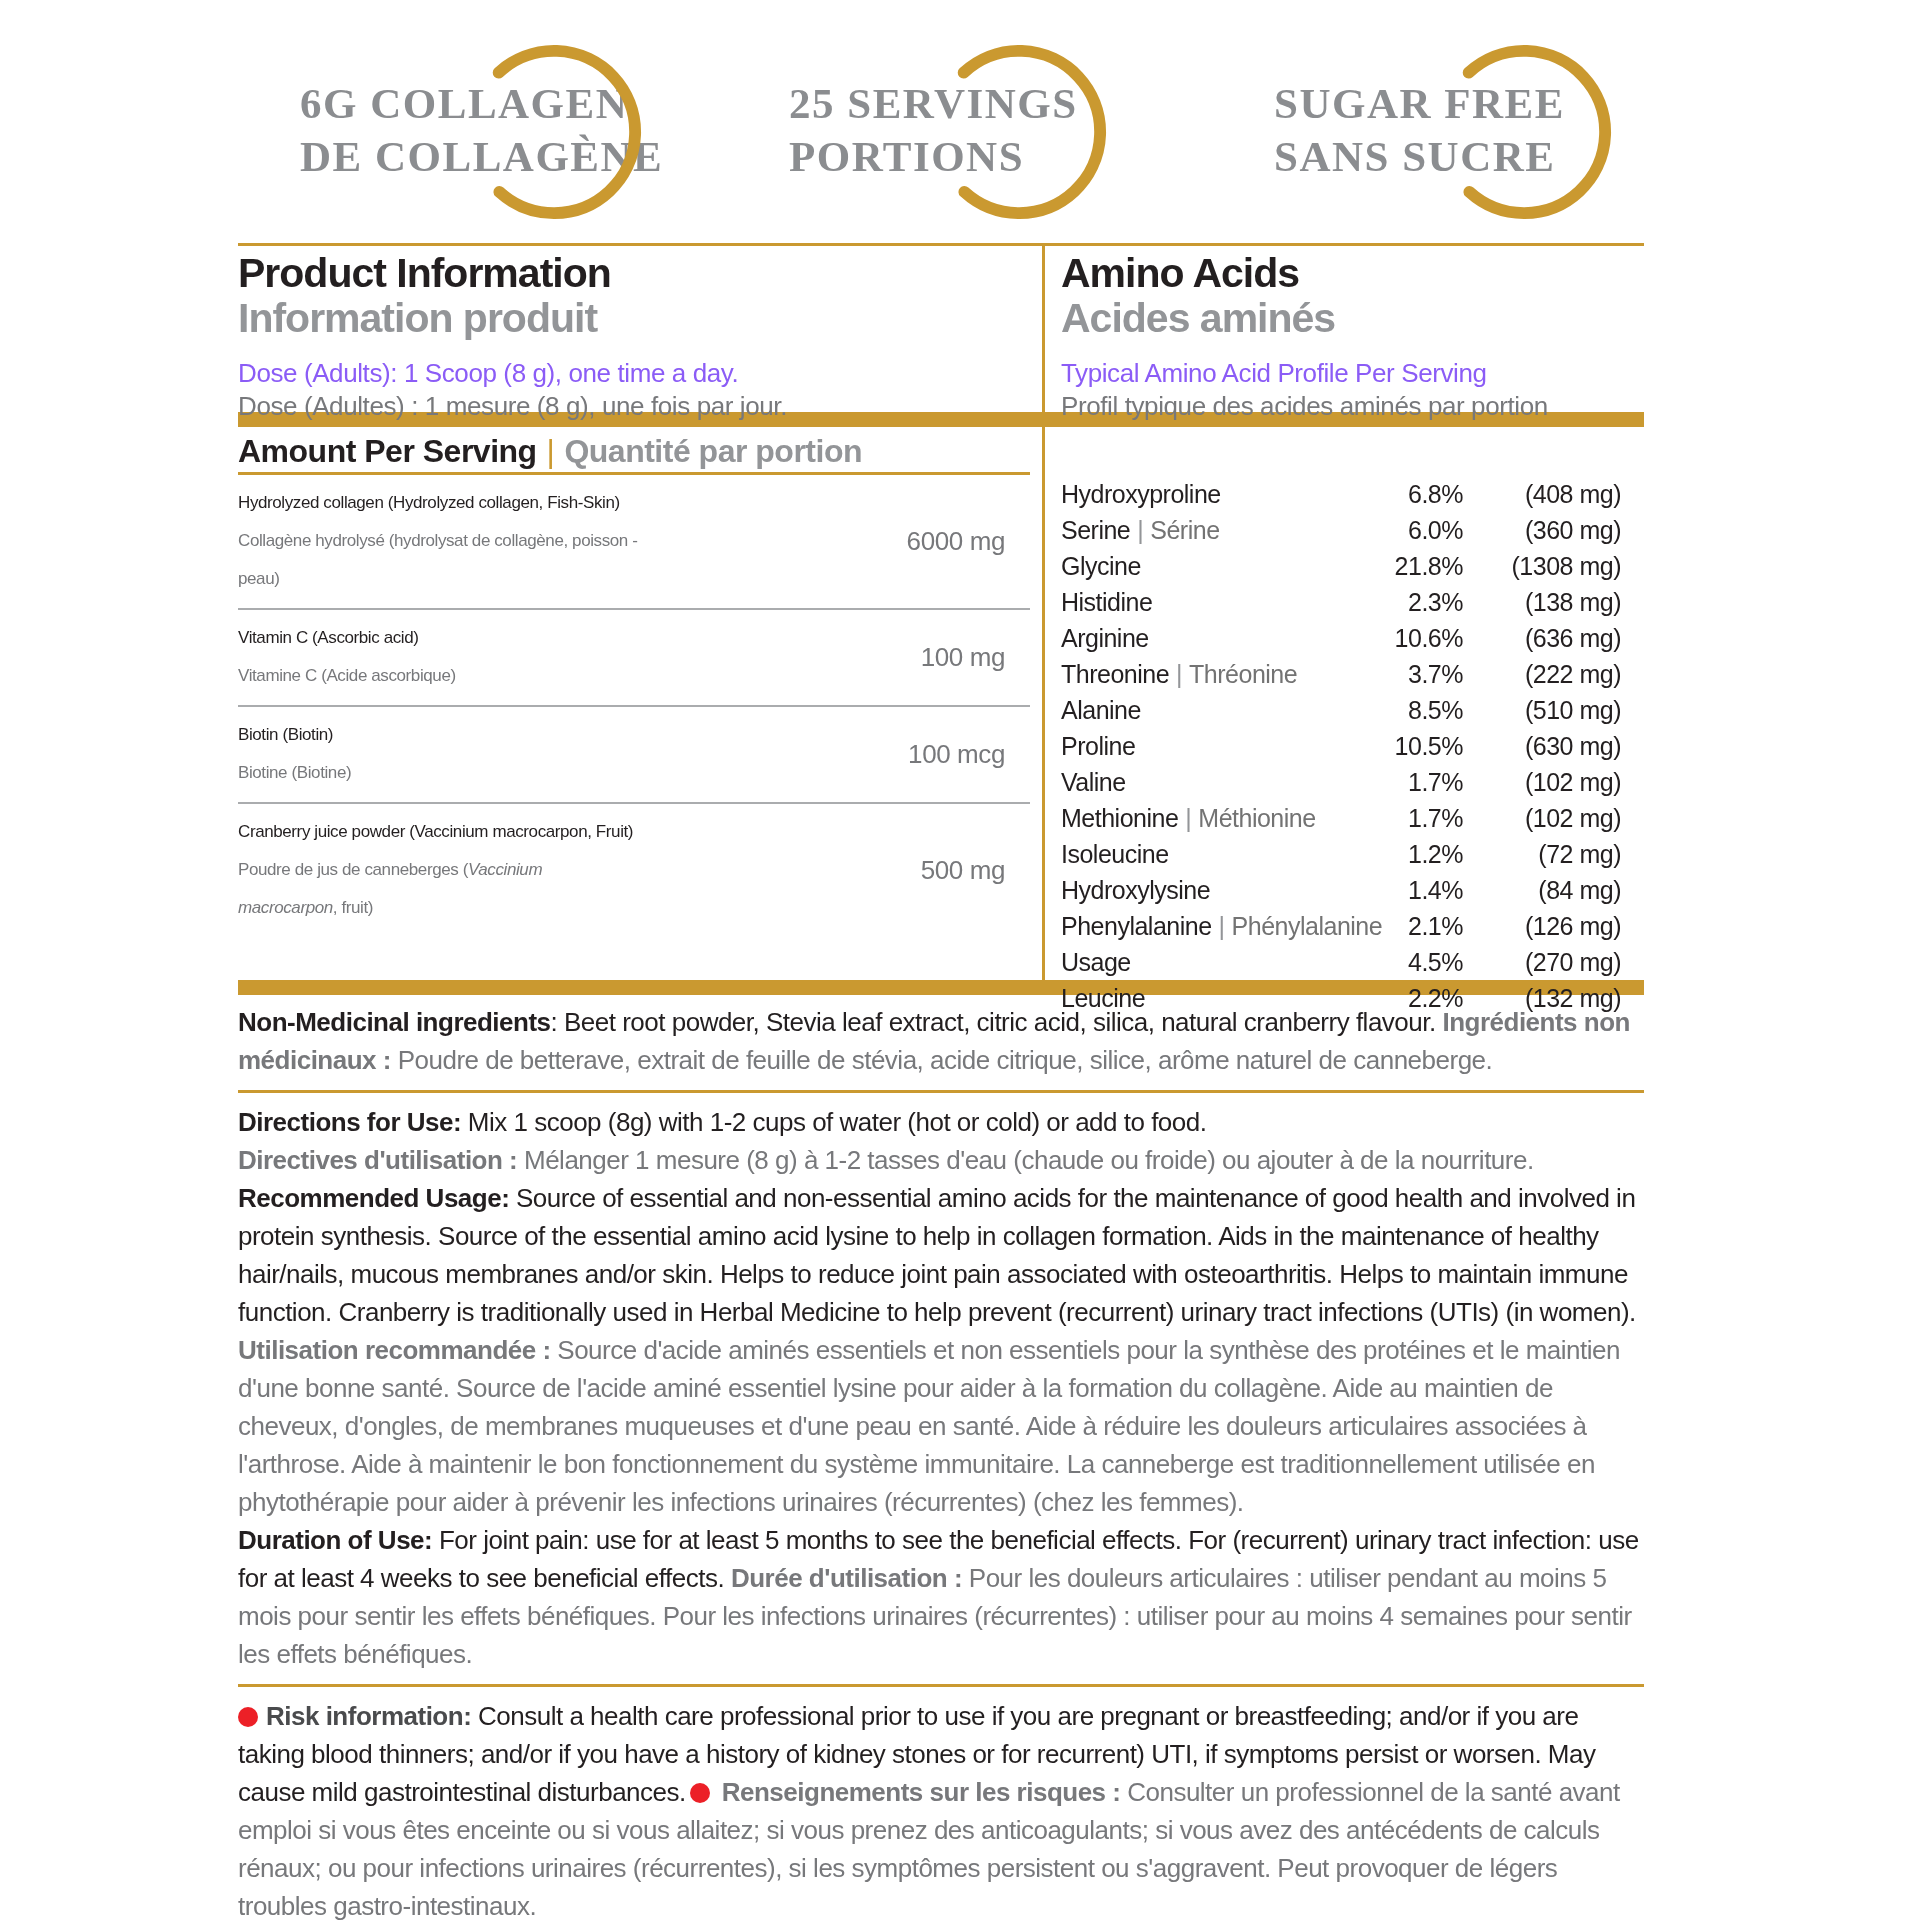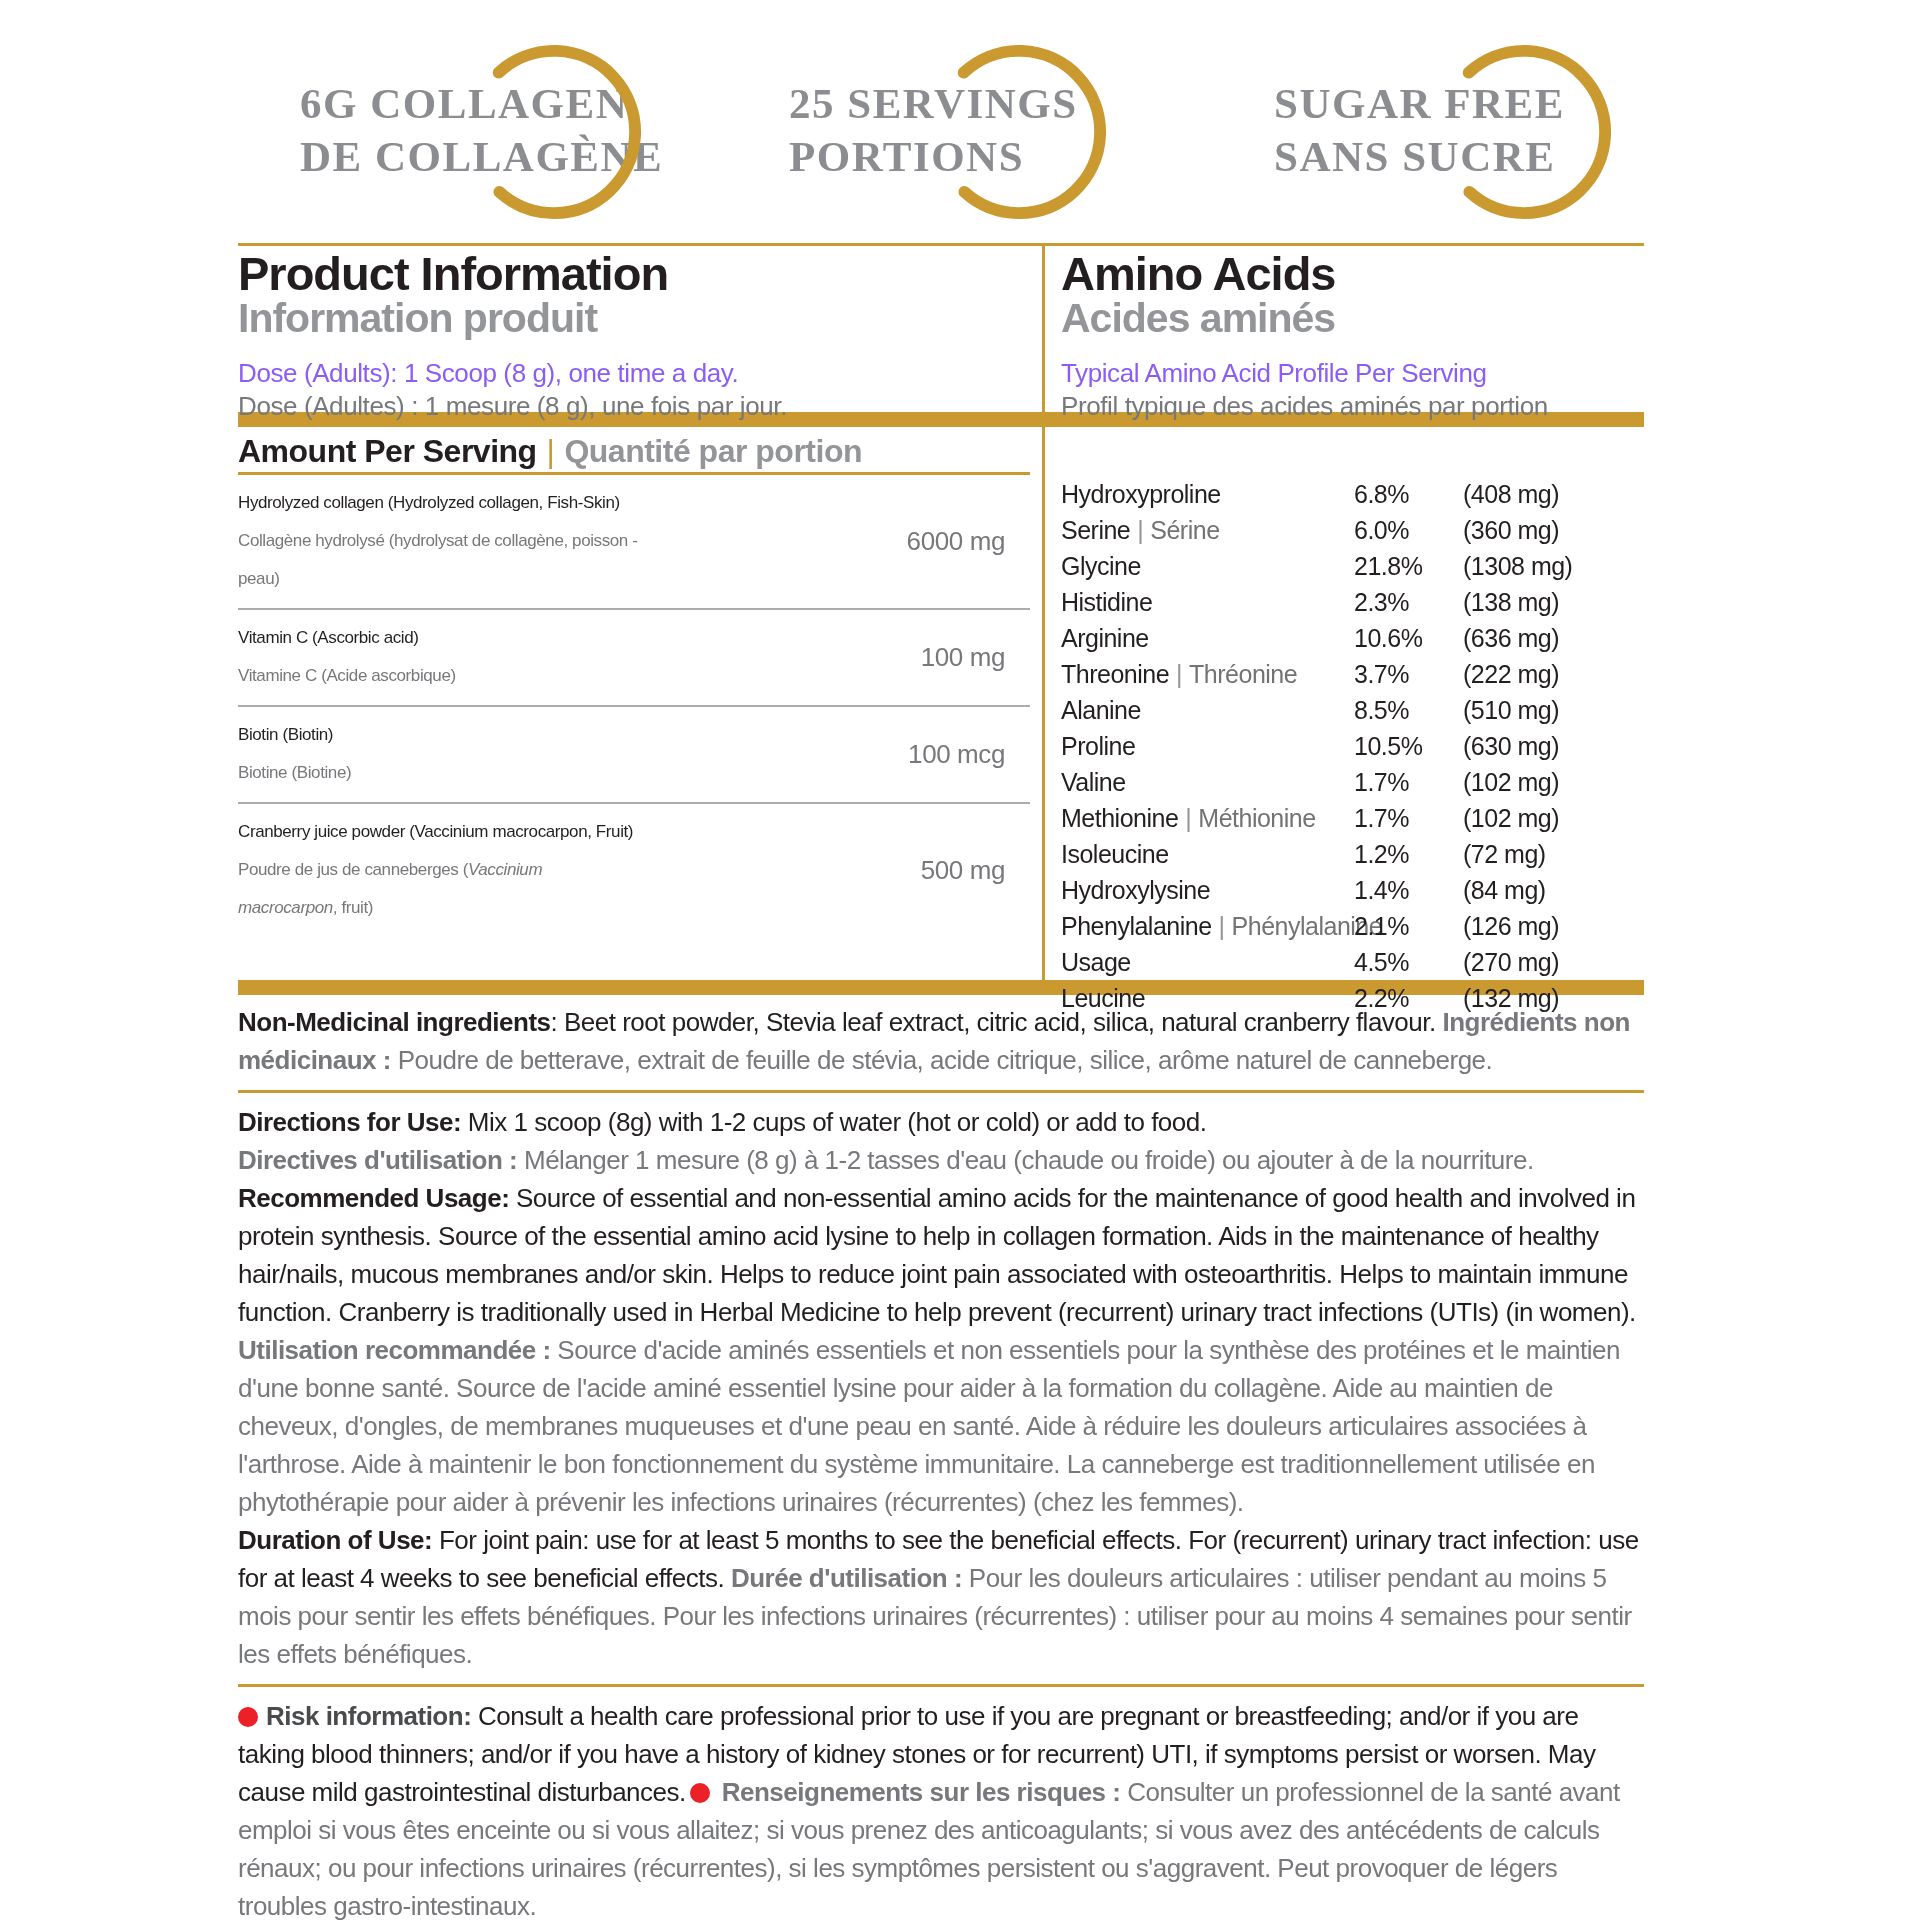--- a/index.html
+++ b/index.html
@@ -19,21 +19,21 @@
   .rule-top{position:absolute;left:238px;top:243px;width:1406px;height:3px;background:#ca9930;}
   .vline{position:absolute;left:1042px;top:246px;width:3px;height:735px;background:#ca9930;}
   .bar{position:absolute;left:238px;width:1406px;height:15px;background:#ca9930;}
   #bar1{top:412px;} #bar2{top:980px;}
   .amount-underline{position:absolute;left:238px;top:472px;width:792px;height:3px;background:#ca9930;}
 
   
   .col-head{position:absolute;top:251px;}
   #head-left{left:238px;width:782px;}
   #head-right{left:1061px;width:574px;}
-  .h-en{font-size:47px;font-weight:bold;letter-spacing:-1px;line-height:45px;color:#231f20;}
+  .h-en{font-size:41px;font-weight:bold;letter-spacing:-1px;line-height:45px;color:#231f20;}
   .h-fr{font-size:41px;font-weight:bold;letter-spacing:-1px;line-height:45px;color:#939598;}
   .sub-en{font-size:26px;letter-spacing:-0.4px;line-height:33px;margin-top:16px;color:#8b5cf6;}
   .sub-fr{font-size:26px;letter-spacing:-0.4px;line-height:33px;color:#77787b;}
 
   
   .amount-head{position:absolute;left:238px;top:433px;font-size:32px;font-weight:bold;letter-spacing:-0.5px;white-space:nowrap;}
   .amount-head .sep{color:#ca9930;font-weight:normal;padding:0 10px;}
   .amount-head .fr{color:#939598;}
   #ingredients{position:absolute;left:238px;top:475px;width:792px;}
   .ing-row{display:flex;padding:9px 0 10px 0;border-bottom:2px solid #aaacae;}
@@ -45,21 +45,21 @@
   .ing-val{margin-left:auto;align-self:center;color:#77787b;font-size:26px;
            padding-right:25px;letter-spacing:-0.4px;}
 
   
   #amino-rows{position:absolute;left:1061px;top:442px;width:560px;margin-top:34px;}
   .am-row{display:grid;grid-template-columns:1fr 109px 158px;height:36px;align-items:center;
           font-size:25px;letter-spacing:-0.5px;}
   .am-name{min-width:0;white-space:nowrap;overflow:visible;color:#231f20;}
   .am-sep{color:#939598;padding:0 7px;}
   .am-fr{color:#737373;}
-  .am-pct,.am-mg{color:#231f20;}
+  .am-pct,.am-mg{text-align:right;color:#231f20;}
 
   
   #bottom{position:absolute;left:238px;top:1003px;width:1406px;}
   #bottom p{margin:0;font-size:26px;line-height:38px;letter-spacing:-0.5px;color:#231f20;}
   .gold-rule{height:3px;background:#ca9930;margin:11px 0 10px 0;}
   .seg-b{font-weight:bold;color:#231f20;}
   .seg-t{color:#231f20;}
   .seg-fb{font-weight:bold;color:#77787b;}
   .seg-ft{color:#77787b;}
   .seg-db{font-weight:bold;color:#4a4b4d;}

